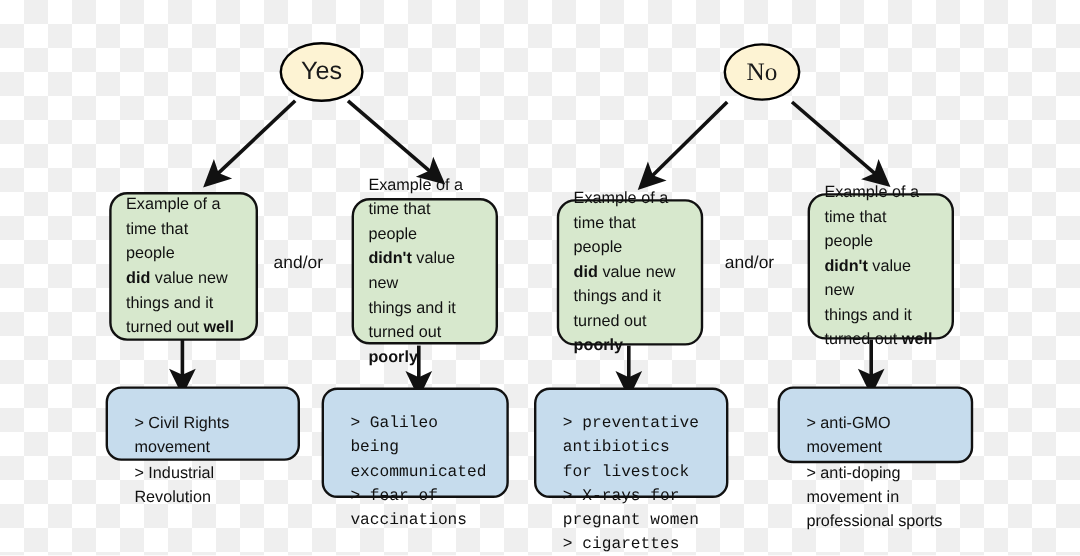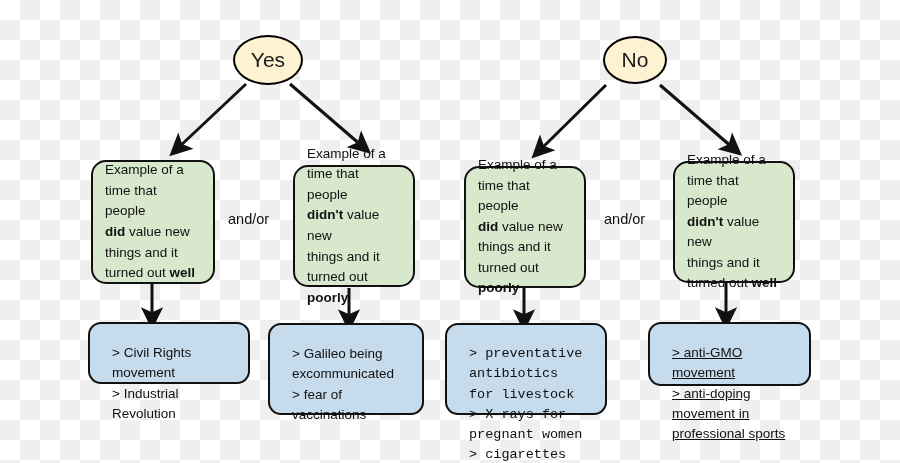--- a/index.html
+++ b/index.html
@@ -107,21 +107,21 @@
     <line x1="152" y1="283" x2="152" y2="318" stroke="#111111" stroke-width="3" marker-end="url(#ah)"></line>
     <line x1="349" y1="288" x2="349" y2="320" stroke="#111111" stroke-width="3" marker-end="url(#ah)"></line>
     <line x1="524" y1="288" x2="524" y2="320" stroke="#111111" stroke-width="3" marker-end="url(#ah)"></line>
     <line x1="726" y1="283" x2="726" y2="318" stroke="#111111" stroke-width="3" marker-end="url(#ah)"></line>
   </svg>
 
   <div class="node-ellipse" style="left:233px; top:35px; width:70px; height:50px;">
     <span>Yes</span>
   </div>
 
-  <div class="node-ellipse" style="left:603px; top:36px; width:64px; height:48px;">
+  <div class="node-ellipse" style="left:603px; top:36px; width:64px; height:48px;font-family:Liberation Serif, serif;">
     <span>No</span>
   </div>
 
   <div class="andor" style="left:228px; top:211px;">and/or</div>
   <div class="andor" style="left:604px; top:211px;">and/or</div>
 
   <div class="green-box" style="left:91px; top:160px; width:124px; height:124px;">
     <div class="txt">
       <span>Example of a</span><br>
       <span>time that people</span><br>
@@ -161,35 +161,35 @@
     </div>
   </div>
 
   <div class="blue-box" style="left:88px; top:322px; width:162px; height:62px;">
     <ul>
       <li>&gt; Civil Rights movement</li>
       <li>&gt; Industrial Revolution</li>
     </ul>
   </div>
 
-  <div class="blue-box" style="left:268px; top:323px; width:156px; height:92px;">
+  <div class="blue-box" style="left:268px; top:323px; width:156px; height:92px;font-family:Liberation Mono, monospace;">
     <ul>
       <li>&gt; Galileo being excommunicated</li>
       <li>&gt; fear of vaccinations</li>
     </ul>
   </div>
 
   <div class="blue-box" style="left:445px; top:323px; width:162px; height:92px;font-family:Liberation Mono, monospace;">
     <ul>
       <li>&gt; preventative antibiotics for livestock</li>
       <li>&gt; X-rays for pregnant women</li>
       <li>&gt; cigarettes</li>
     </ul>
   </div>
 
-  <div class="blue-box" style="left:648px; top:322px; width:163px; height:64px;text-decoration:underline;">
+  <div class="blue-box" style="left:648px; top:322px; width:163px; height:64px;">
     <ul>
       <li>&gt; anti-GMO movement</li>
       <li>&gt; anti-doping movement in professional sports</li>
     </ul>
   </div>
 
 </div>
 
 </body></html>

